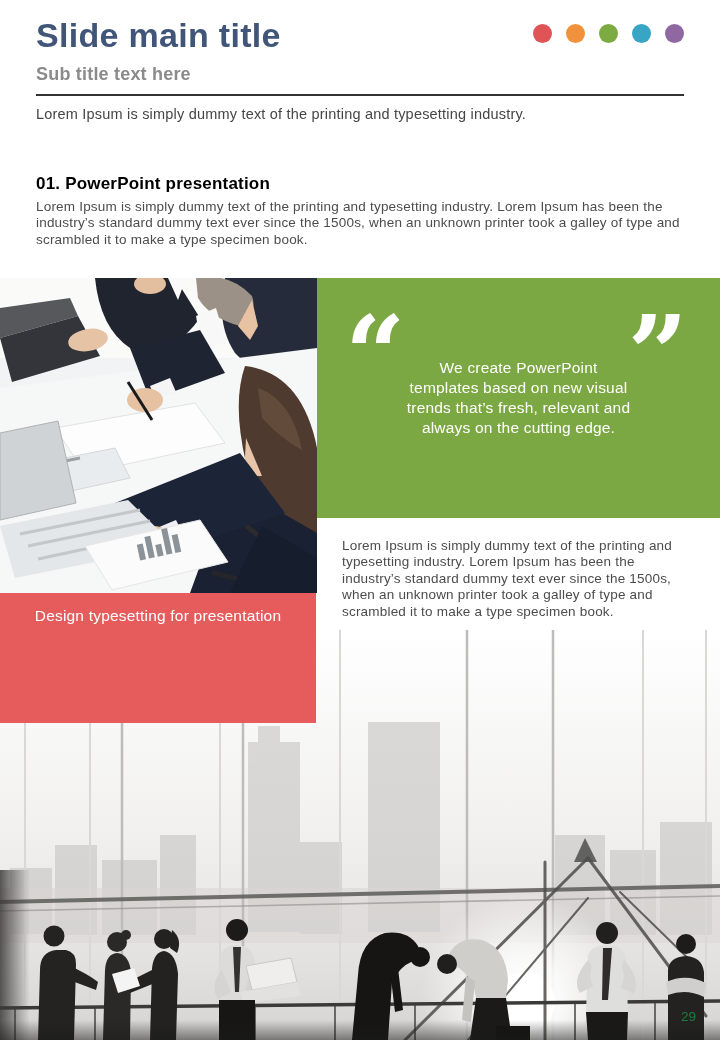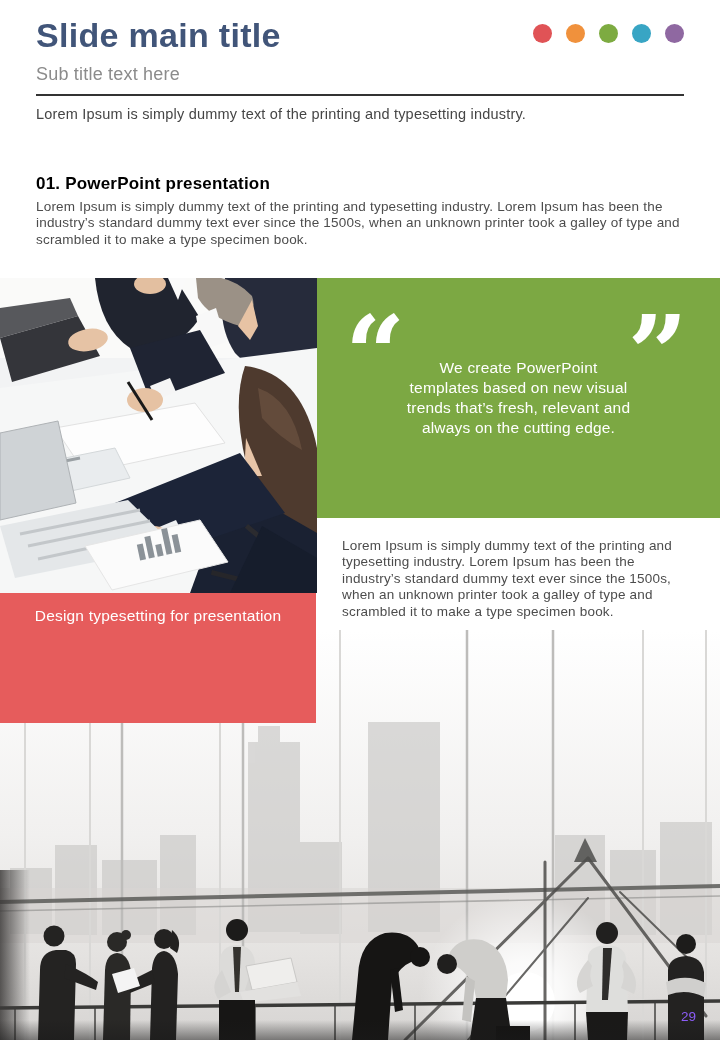--- a/index.html
+++ b/index.html
@@ -10,21 +10,21 @@
   }
   
   .main-title {
     position:absolute; left:36px; top:16px; margin:0;
     font-size:34px; font-weight:bold; color:#415579; letter-spacing:0.3px;
   }
   .dots { position:absolute; right:36px; top:24px; display:flex; gap:14px; }
   .dot { width:19px; height:19px; border-radius:50%; }
   .subtitle {
     position:absolute; left:36px; top:64px; margin:0;
-    font-size:18px; font-weight:normal; color:#8b8b8b; letter-spacing:0.2px;
+    font-size:18px; font-weight:bold; color:#8b8b8b; letter-spacing:0.2px;
   }
   .divider {
     position:absolute; left:36px; top:94px; width:648px; height:0;
     border-top:2px solid #333333;
   }
   .intro-text {
     position:absolute; left:36px; top:106px; width:650px;
     font-size:14.5px; color:#454545; letter-spacing:0.2px;
   }
   
@@ -64,21 +64,21 @@
     position:absolute; left:0; top:593px; width:316px; height:130px;
     background:#E65C5C; z-index:3; box-sizing:border-box; padding-top:14px;
     text-align:center; color:#ffffff; font-size:15.5px; letter-spacing:0.2px;
   }
   
   .office-photo {
     position:absolute; left:0; top:630px; width:720px; height:410px; z-index:1;
   }
   .page-number {
     position:absolute; right:24px; bottom:16px; z-index:4;
-    color:#8b5cf6; font-size:13.5px;
+    color:#15803d; font-size:13.5px;
   }
 </style>
 </head>
 <body>
 
 <div class="page">
 
   <h1 class="main-title">Slide main title</h1>
 
   <div class="dots">

